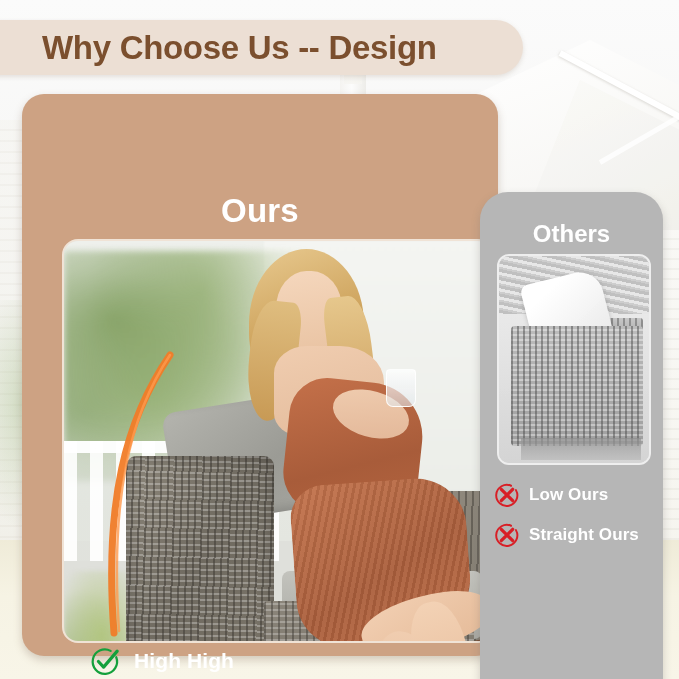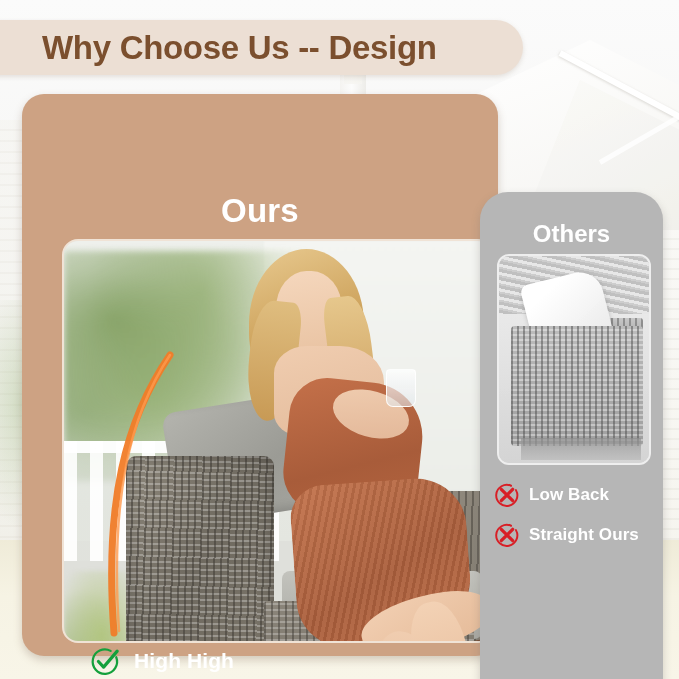--- a/index.html
+++ b/index.html
@@ -430,21 +430,21 @@
       <div class="ot-chair"></div>
       <div class="ot-shadow"></div>
     </div>
 
     <div class="others-bullets">
       <div class="bullet-row">
         <svg class="ico" viewBox="0 0 32 32">
           <path d="M27,10 A13,13 0 1 1 21,4.6" stroke="#d81f26" stroke-width="2.4" fill="none" stroke-linecap="round"></path>
           <path d="M9,9 L23,23 M23,9 L9,23" stroke="#d81f26" stroke-width="4" fill="none" stroke-linecap="round"></path>
         </svg>
-        <span class="btext">Low Back</span>
+        <span class="btext">Low Ours</span>
       </div>
       <div class="bullet-row">
         <svg class="ico" viewBox="0 0 32 32">
           <path d="M27,10 A13,13 0 1 1 21,4.6" stroke="#d81f26" stroke-width="2.4" fill="none" stroke-linecap="round"></path>
           <path d="M9,9 L23,23 M23,9 L9,23" stroke="#d81f26" stroke-width="4" fill="none" stroke-linecap="round"></path>
         </svg>
         <span class="btext">Straight Ours</span>
       </div>
     </div>
   </div>

